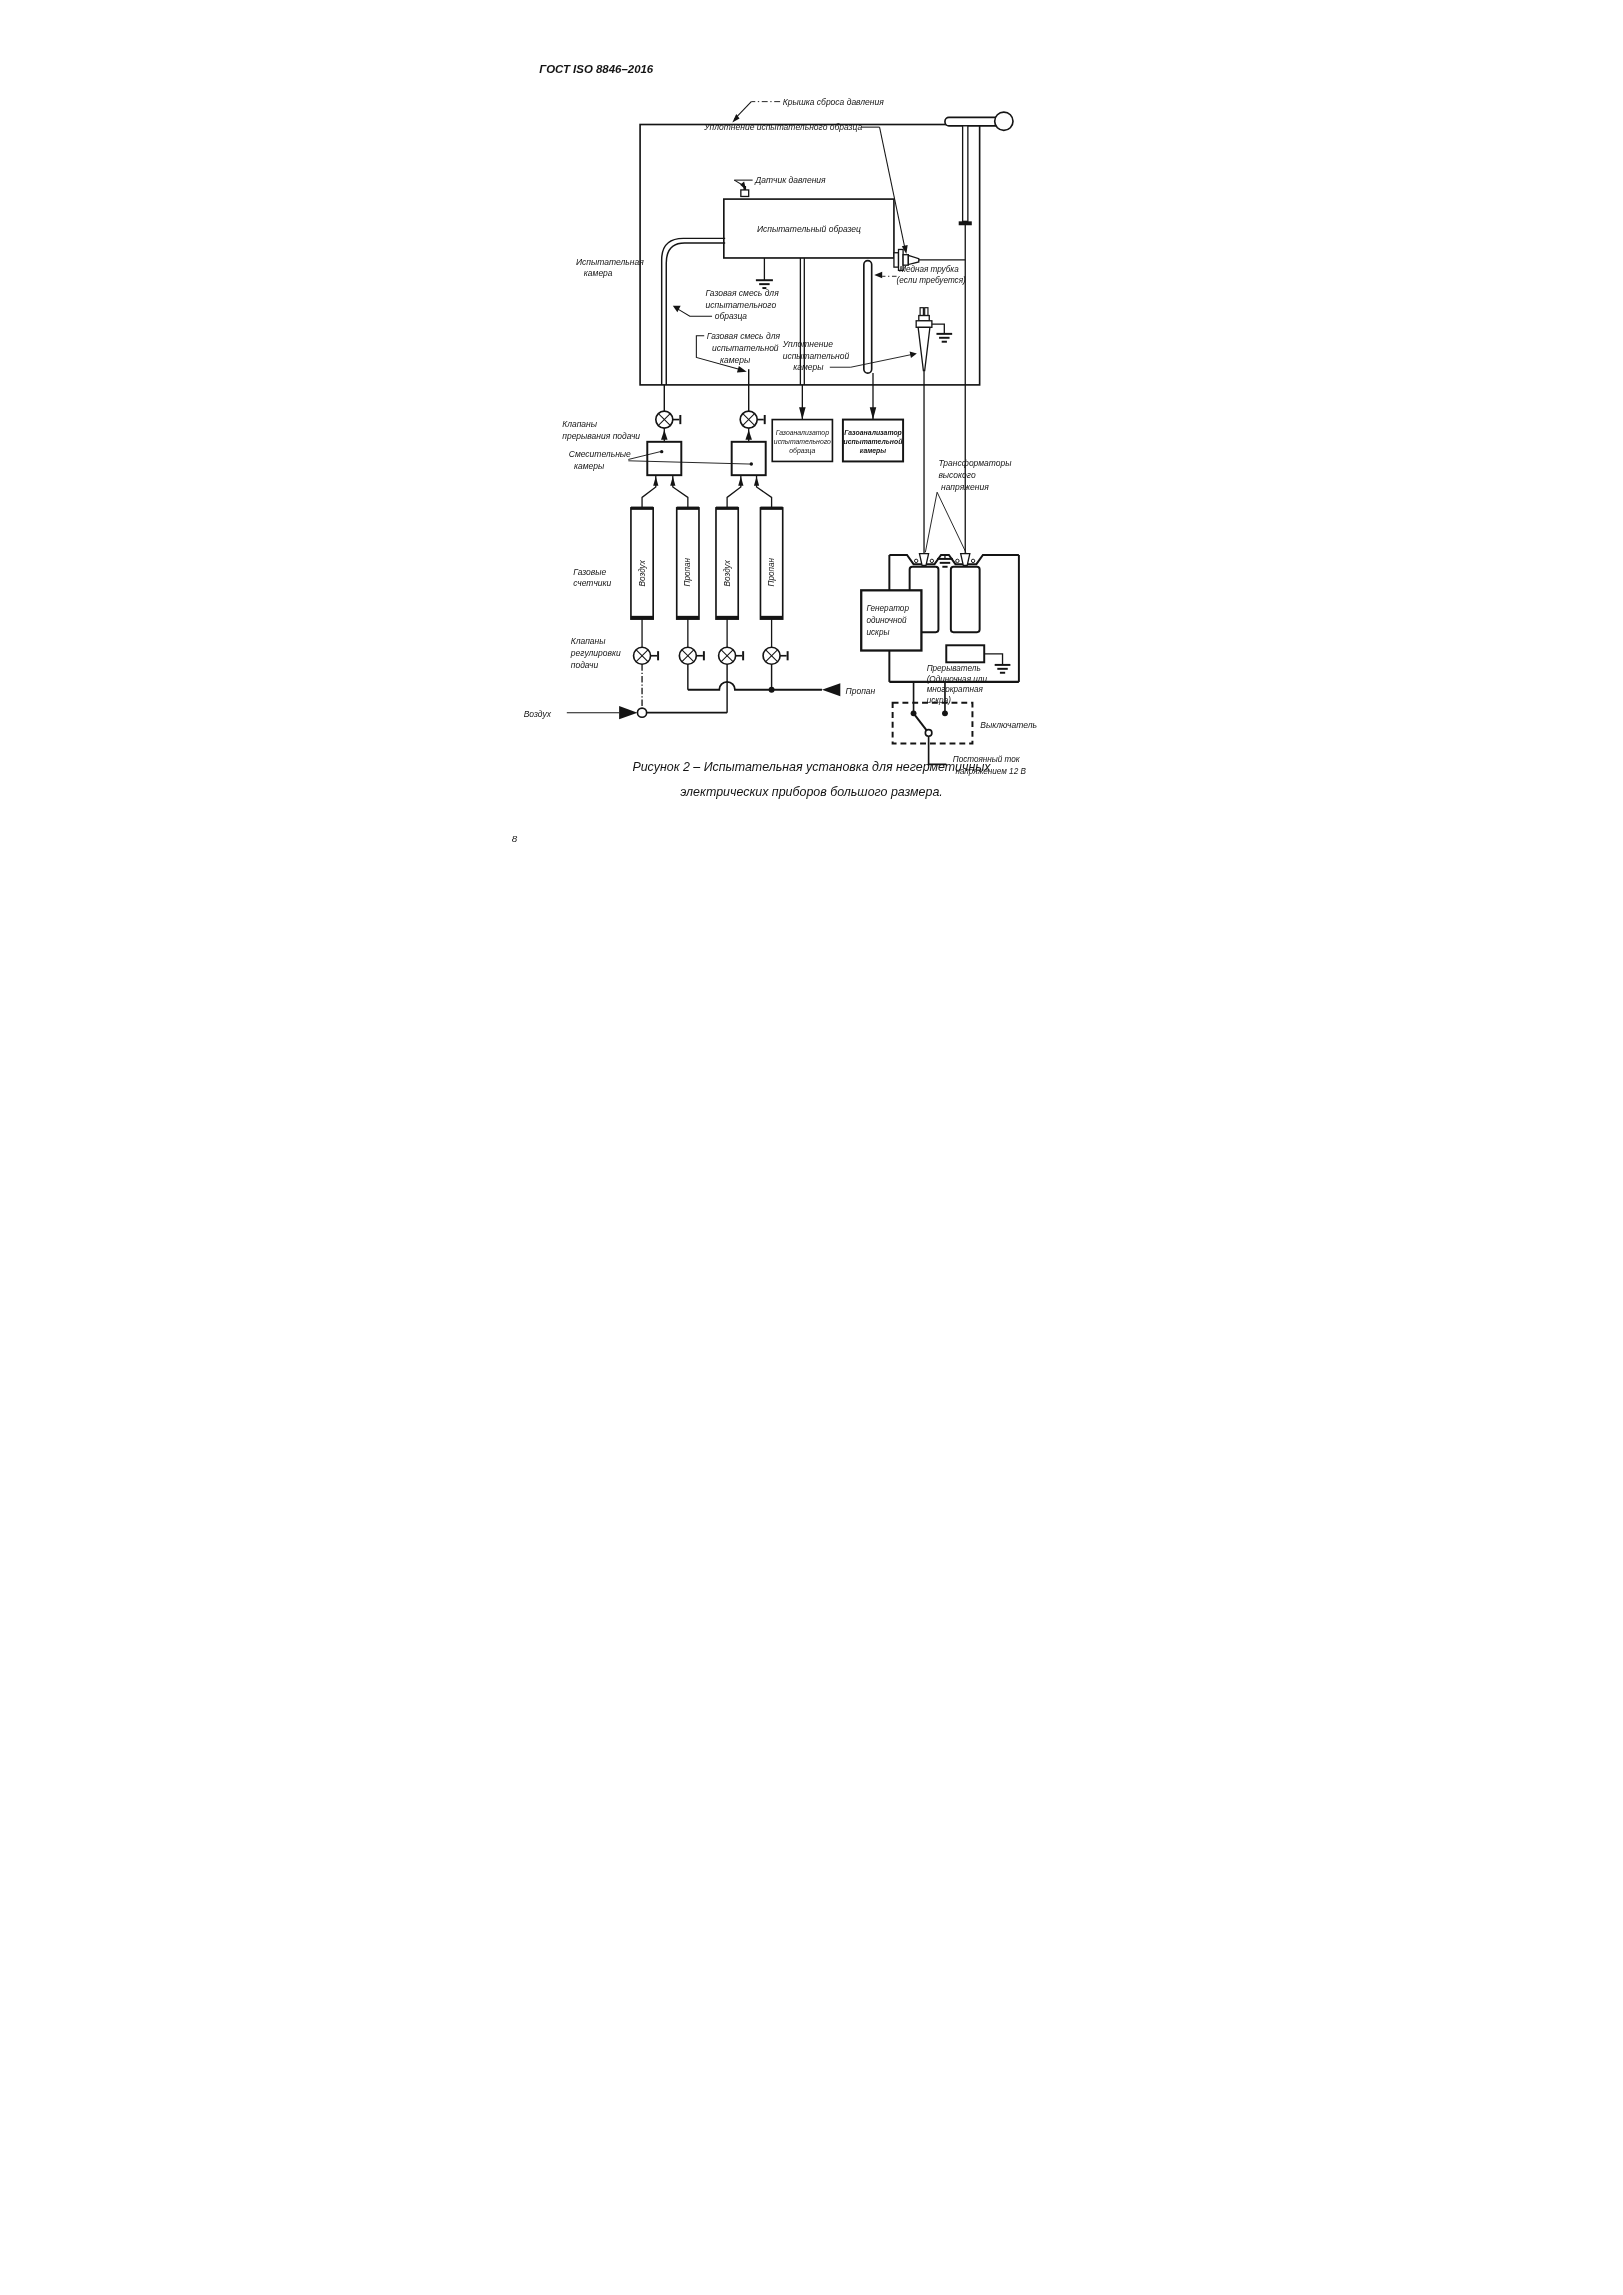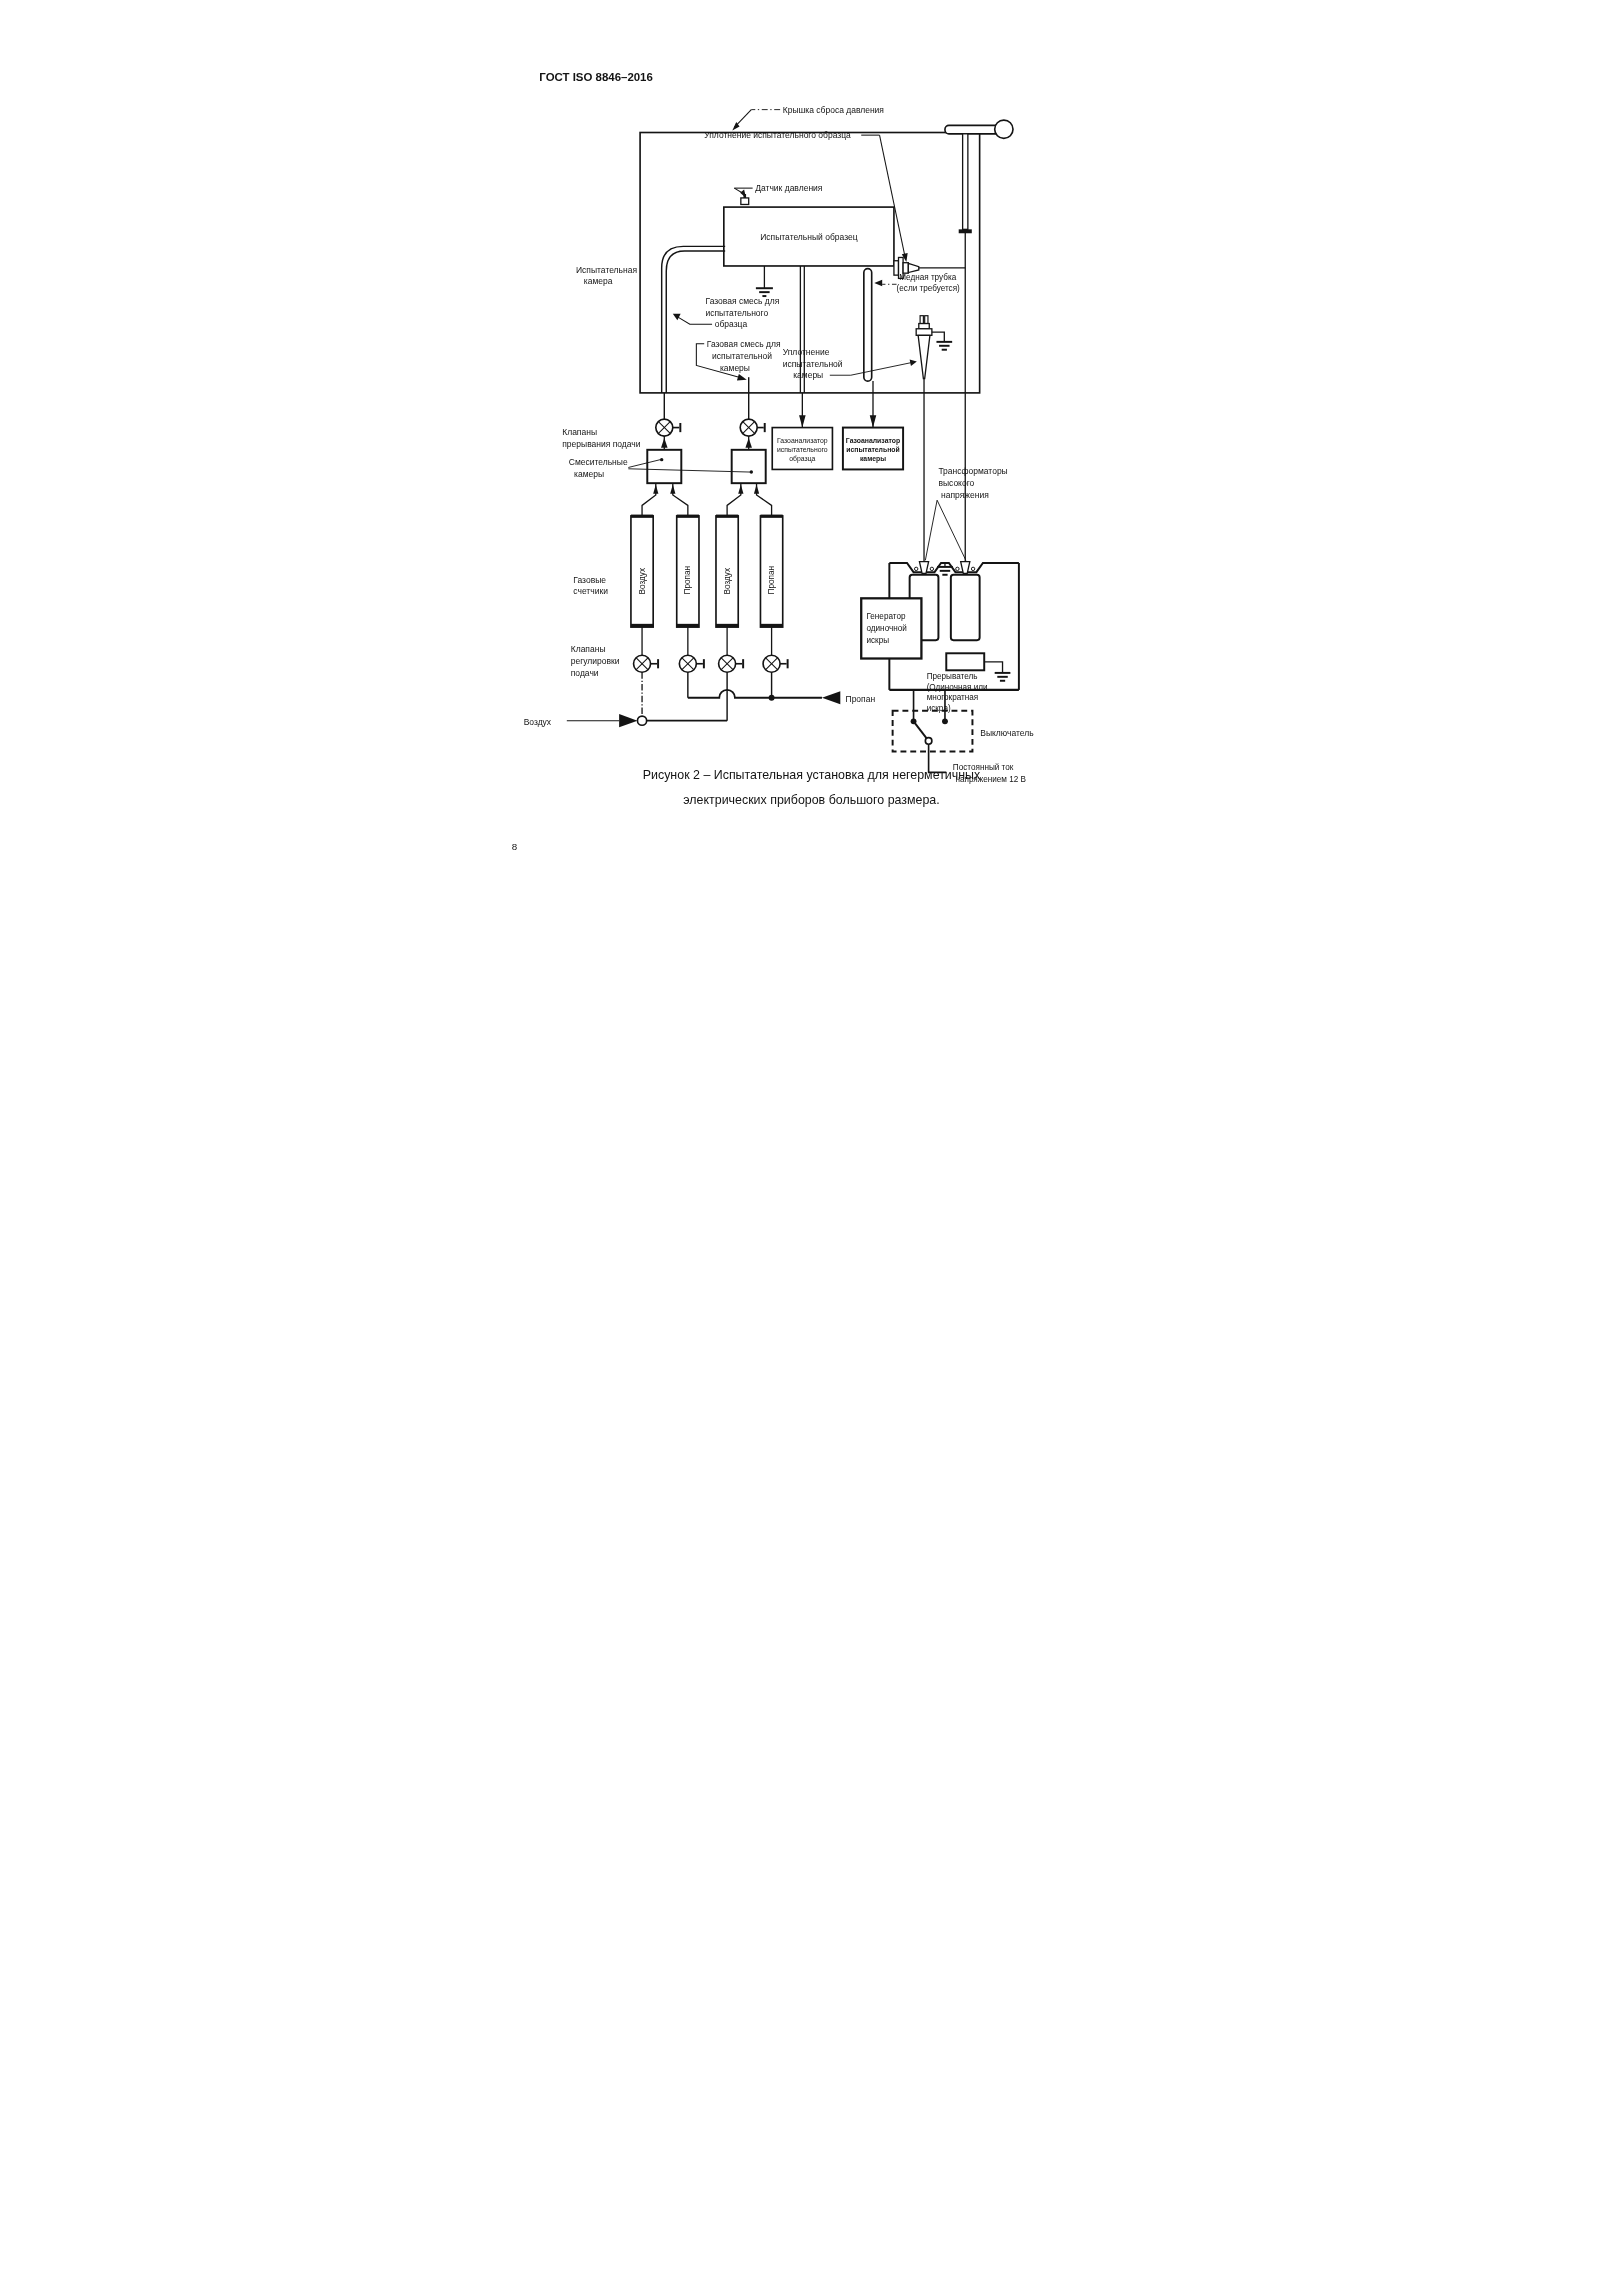--- a/index.html
+++ b/index.html
@@ -1,22 +1,23 @@
 <!DOCTYPE html>
 <html style="font-size:10.5px"><head>
 <meta charset="utf-8">
 <style>
   html,body{margin:0;padding:0;background:#ffffff;}
   .page{
     position:relative;
     width:649px;height:918px;
-    margin:16px auto;
+    margin:8px auto;
     background:#ffffff;
     font-family:"Liberation Sans", sans-serif;
     color:#111;
+    font-style:italic;
   }
   svg text{fill:#141414;}
   .lbl{font-size:13px;}
   .lbl-sm{font-size:12.5px;}
   .box-txt{font-size:10.5px;}
   .hdr{font-size:17.5px;font-weight:bold;}
   .cap{font-size:19px;}
   .pageno{font-size:15px;}
   .rot{font-size:12.5px;}
 </style>

